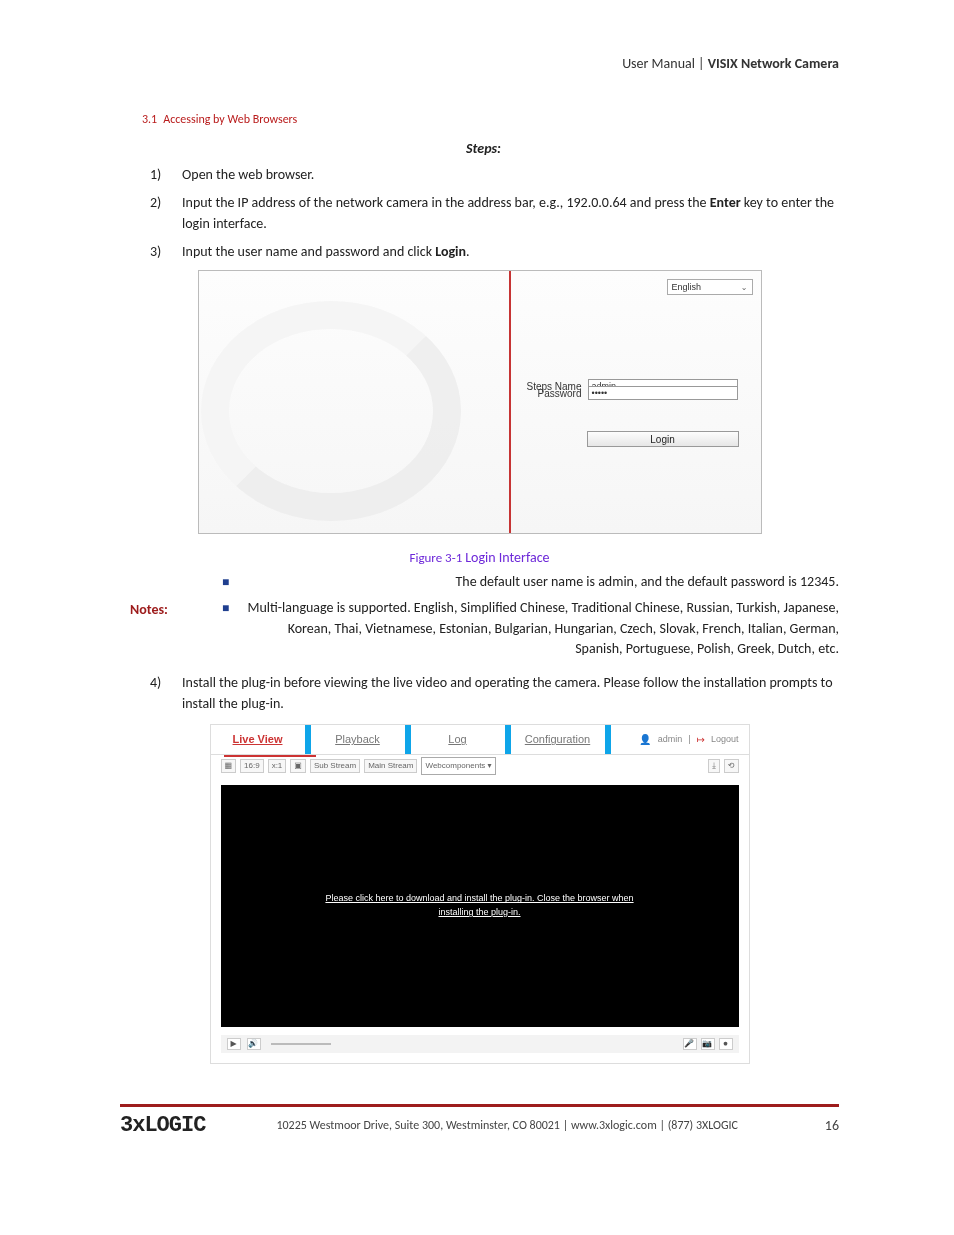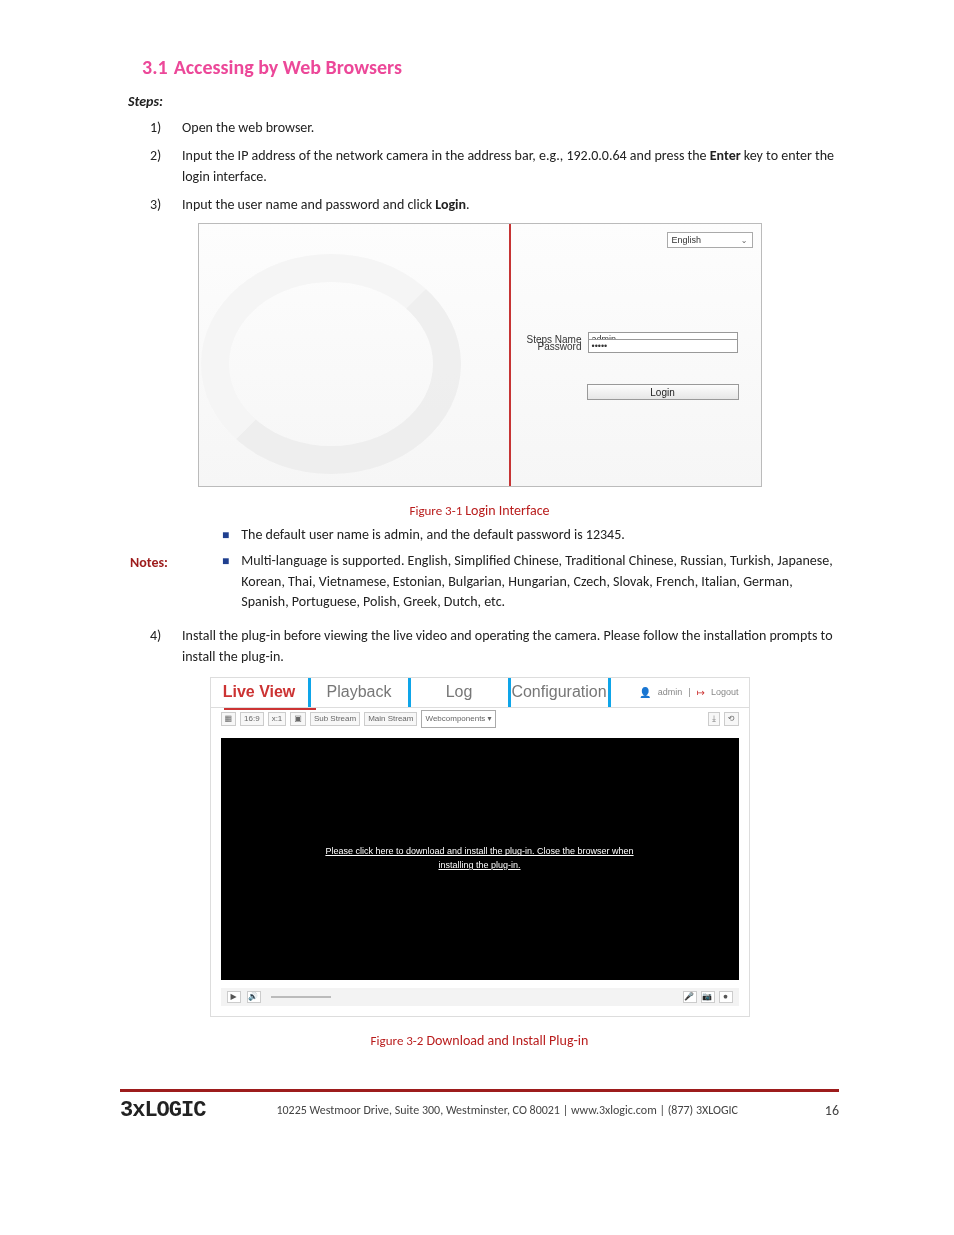--- a/index.html
+++ b/index.html
@@ -21,32 +21,33 @@
   }
   .header-right .bold { font-weight: bold; }
   .chapter-title {
     font-size: 30px;
     font-weight: bold;
     margin: 0 0 18px 0;
     color: #222;
   }
   .chapter-num { color: #9d1c1c; margin-right: 10px;}
   .section-title {
-    font-size: 20px;
-    font-weight: bold;
-    color: #ec4899;
+    font-size: 12px;
+    font-weight: normal;
+    color: #b91c1c;
     margin: 0 0 14px 22px;
   }
   .sec-num { margin-right: 6px;}
   .steps-label {
     font-weight: bold;
     font-style: italic;
     font-size: 14px;
     margin-left: 8px;
     margin-bottom: 8px;
+    text-align: center;
   }
   ol.steps {
     list-style: none;
     padding: 0;
     margin: 0 0 0 30px;
     font-size: 14px;
   }
   ol.steps > li {
     display: flex;
     margin-bottom: 8px;
@@ -67,40 +68,40 @@
   .fig1 .vline { position:absolute; left:310px; top:0; bottom:0; width:2px; background:#c63434;}
   .fig1 .lang-dd { position:absolute; top:8px; right:8px; width:86px; height:16px; border:1px solid #aaa; background:#fff; font-size:9px; display:flex; align-items:center; padding:0 4px; justify-content:space-between; color:#333;}
   .fig1 .lang-dd .chev { font-size:8px; color:#666;}
   .fig1 .ring { position:absolute; left:2px; top:30px; width:260px; height:220px; border-radius:50%; border:28px solid #eee; border-left-color:#f5f5f5; border-top-color:#f5f5f5; opacity:.9;}
   .fig1 .formrow { position:absolute; display:flex; align-items:center; font-size:10px; color:#333;}
   .fig1 .formrow.un { top:108px; left:325px;}
   .fig1 .formrow.pw { top:115px; left:325px;}
   .fig1 .formrow .lbl { width:58px; text-align:right; margin-right:6px;}
   .fig1 .formrow .inp { width:150px; height:14px; border:1px solid #999; background:#fff; font-size:9px; padding:0 3px; display:flex; align-items:center;}
   .fig1 .loginbtn { position:absolute; top:160px; left:388px; width:152px; height:16px; border:1px solid #999; font-size:10px; display:flex; align-items:center; justify-content:center; background:linear-gradient(#fdfdfd,#e6e6e6);}
-  .caption { font-size: 14px; color:#b91c1c;margin-top:15px; }
+  .caption { font-size: 14px; color:#6d28d9;margin-top:15px; }
   .caption .small { font-size:13px; }
 
   .notes-block { display:flex; margin:6px 0 8px 0; font-size:14px; line-height:1.45;}
   .notes-label { width:64px; color:#9d1c1c; font-weight:bold; padding-top:28px; margin-left:10px;}
   .notes-list { flex:1; list-style:none; padding:0; margin:0;}
   .notes-list li { display:flex; margin-bottom:6px;}
   .sq { color:#1f3f8f; margin:0 12px 0 28px; font-size:12px; line-height:20px;}
-  .note-body { flex:1; }
+  .note-body { flex:1;text-align:right; }
 
   .fig2 {
     width: 540px; height: 340px;
     margin: 10px auto 4px auto;
     border:1px solid #ddd;
     background:#fff;
     font-family: Tahoma, Arial, sans-serif;
     position:relative;
   }
   .fig2 .tabs { height:30px; display:flex; border-bottom:1px solid #ddd;}
-  .fig2 .tabs .tab { flex:0 0 100px; display:flex; align-items:center; justify-content:center; font-size:16px; color:#777; border-right:3px solid #0ea5e9;}
+  .fig2 .tabs .tab { flex:0 0 100px; display:flex; align-items:center; justify-content:center; font-size:11px; color:#777; border-right:6px solid #0ea5e9;text-decoration:underline;}
   .fig2 .tabs .tab.active { color:#c33; font-weight:bold;}
   .fig2 .tabs .spacer { flex:1;}
   .fig2 .tabs .userarea { display:flex; align-items:center; gap:6px; font-size:9px; color:#888; padding:0 10px;}
   .fig2 .tabs .u-icon { color:#c33; font-size:10px;}
   .fig2 .tabs .l-icon { color:#c33; font-size:10px;}
   .fig2 .redbar { position:absolute; left:13px; top:30px; width:92px; height:2px; background:#c33;}
   .fig2 .toolbar { height:22px; display:flex; align-items:center; padding:0 10px; gap:4px; font-size:8px; color:#666;}
   .fig2 .toolbar .tb { height:14px; border:1px solid #ccc; padding:0 3px; display:flex; align-items:center; background:#f7f7f7;}
   .fig2 .toolbar .dd { height:14px; border:1px solid #aaa; padding:8px 3px; display:flex; align-items:center; background:#fff;}
   .fig2 .toolbar .tb-right { margin-left:auto; display:flex; gap:4px;}
@@ -115,20 +116,23 @@
   .footer-line { display:flex; align-items:center; justify-content:space-between; padding:0 0 0 0;}
   .footer-line .logo { font-family: Liberation Mono, monospace; font-weight:800; font-size:22px; letter-spacing:-1px; color:#222;}
   .footer-line .addr { font-size:12px; color:#444; flex:1; text-align:center; overflow:visible; white-space:nowrap;}
   .footer-line .pg { font-size:14px; color:#444; width:30px; text-align:right;}
 </style>
 </head>
 <body>
 
 <div class="page">
 
+  <div class="header-right">
+    <span>User Manual</span><span> | </span><span class="bold">VISIX Network Camera</span>
+  </div>
 
 
   <div class="section-title">
     <span class="sec-num">3.1</span><span>Accessing by Web Browsers</span>
   </div>
 
   <div class="steps-label">Steps:</div>
 
   <ol class="steps">
     <li>
@@ -227,21 +231,20 @@
         <span class="fbtn">▶</span>
         <span class="fbtn">🔊</span>
         <span class="slider"></span>
         <span class="right">
           <span class="fbtn">🎤</span>
           <span class="fbtn">📷</span>
           <span class="fbtn">⏺</span>
         </span>
       </div>
     </div>
-    <div class="caption"><span class="small">Figure 3-2 </span><span>Download and Install Plug-in</span></div>
   </div>
 
   <hr class="bottom-rule">
   <div class="footer-line">
     <span class="logo">3xLOGIC</span>
     <span class="addr">10225 Westmoor Drive, Suite 300, Westminster, CO 80021 | www.3xlogic.com | (877) 3XLOGIC</span>
     <span class="pg">16</span>
   </div>
 
 </div>

